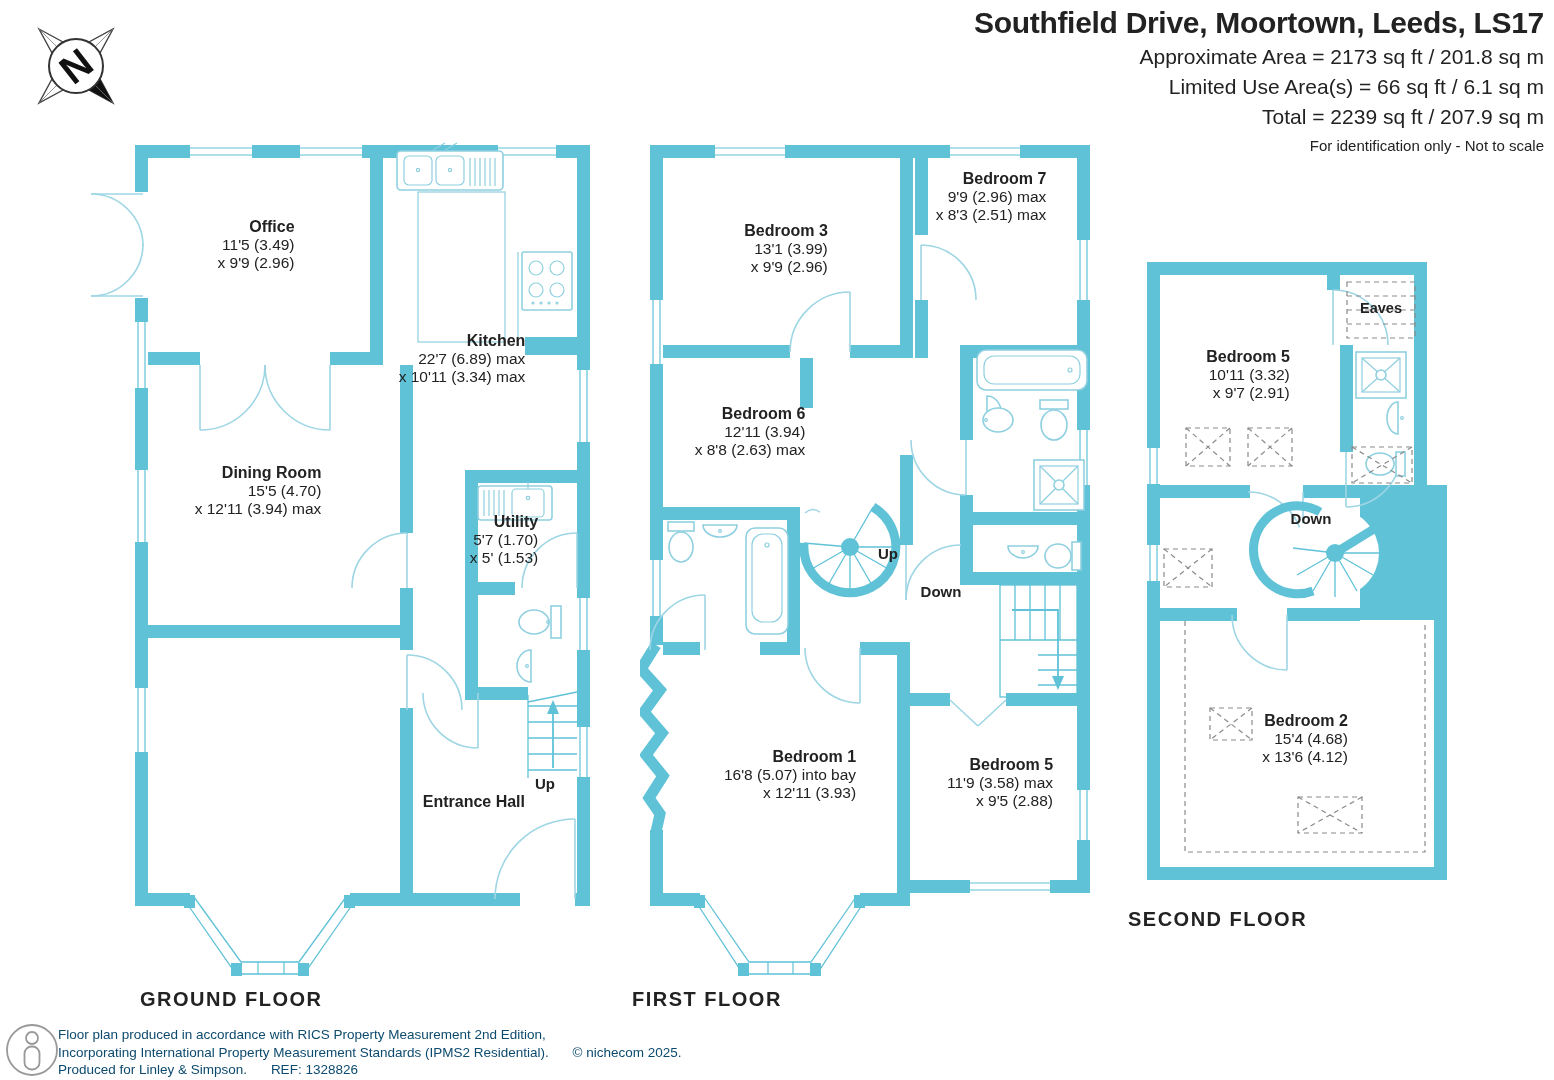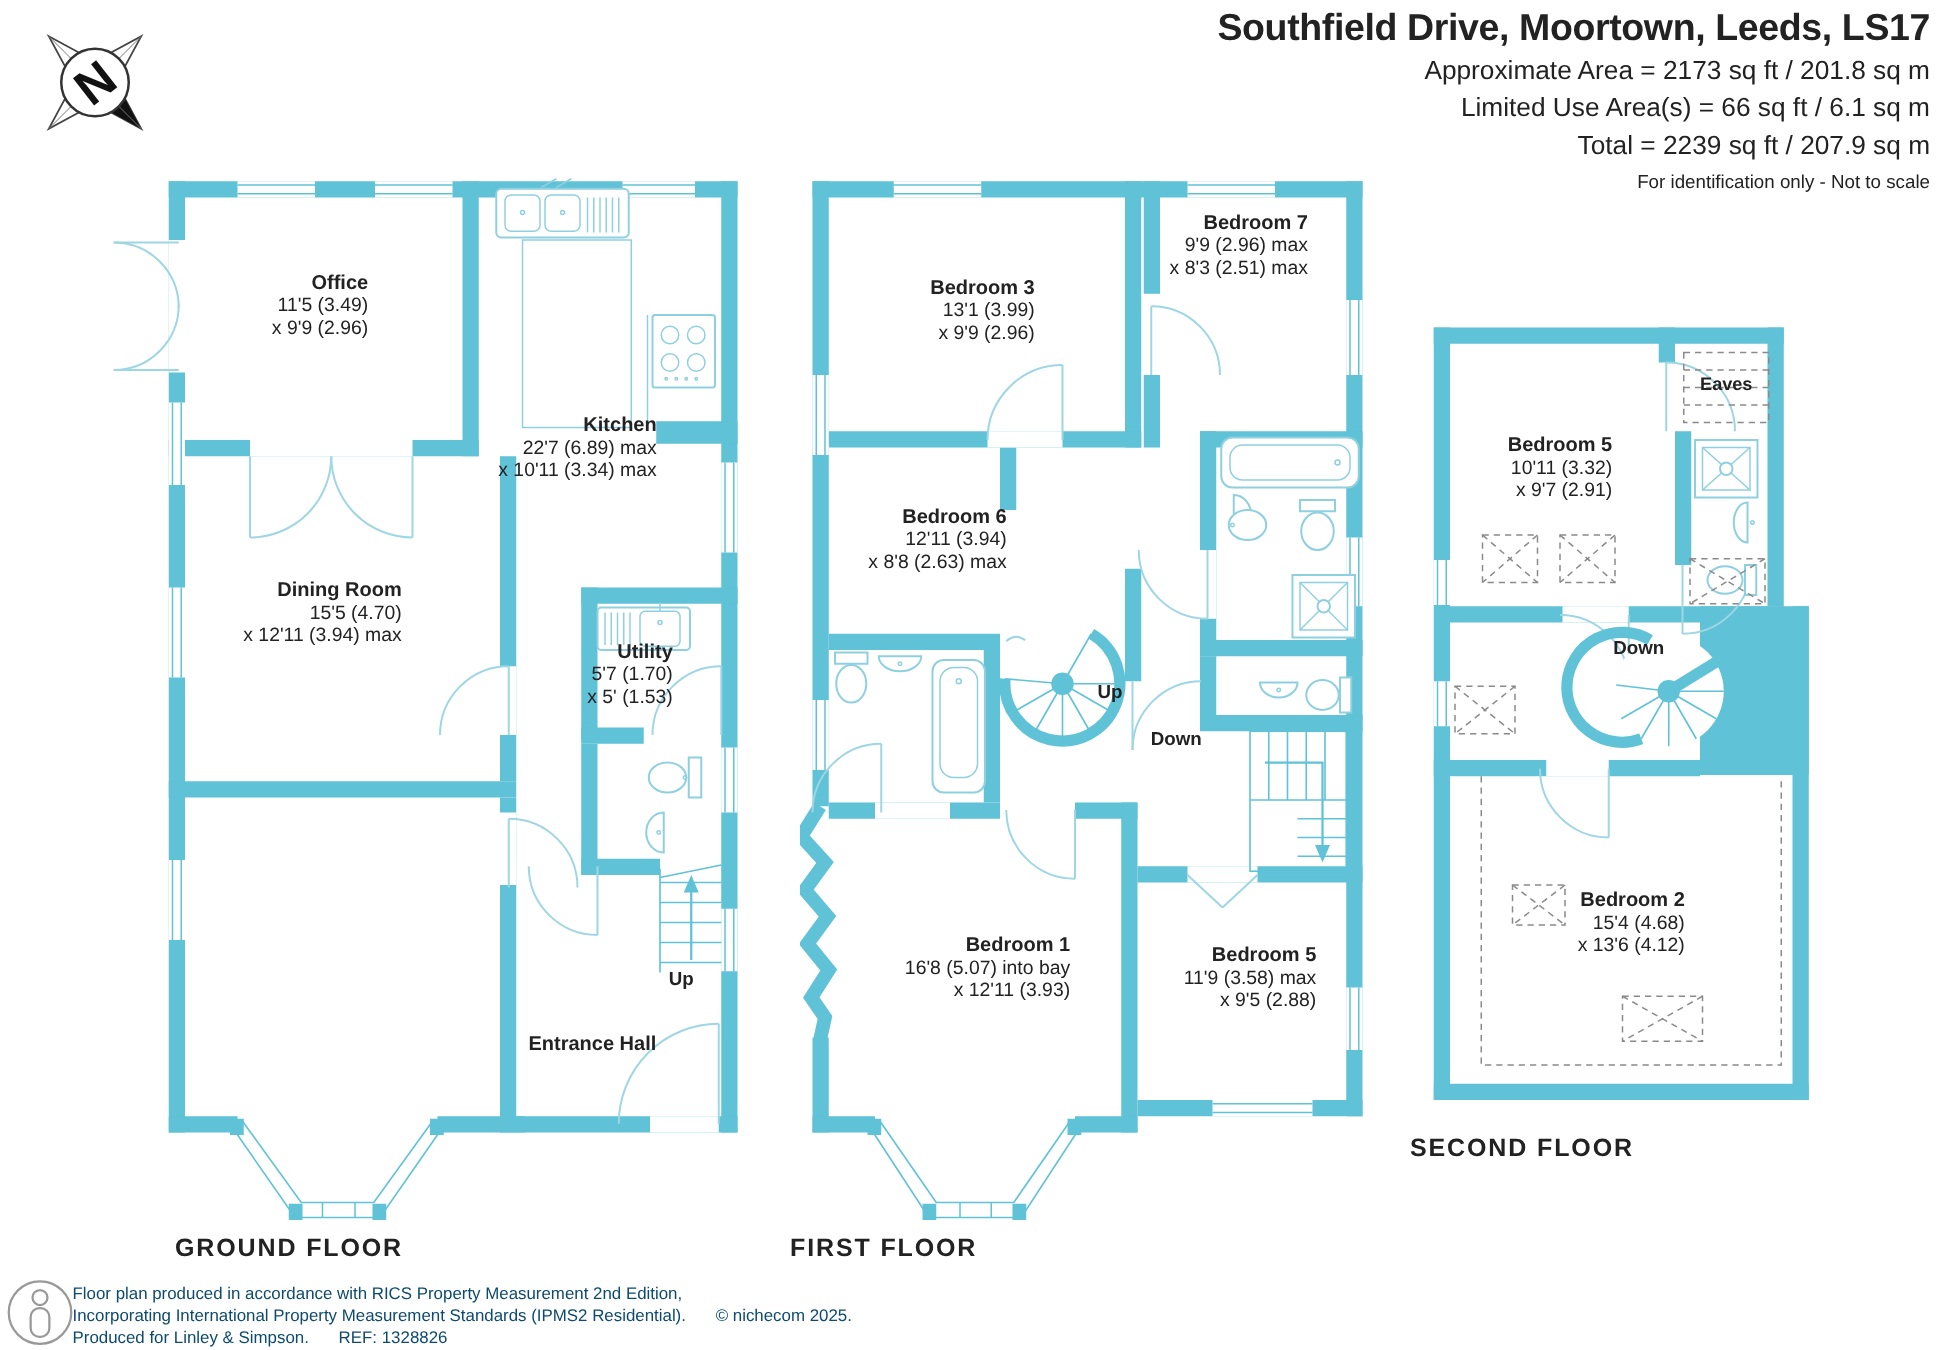--- a/index.html
+++ b/index.html
@@ -19,21 +19,21 @@
   .ah{fill:#5fc2d7;}
   
   .hdr{position:absolute;top:6px;right:10px;text-align:right;}
   .hdr .title{font-size:30px;font-weight:bold;letter-spacing:-0.3px;}
   .hdr .area{font-size:21px;margin-top:3px;line-height:27px;}
   .hdr .small{font-size:15px;margin-top:7px;}
   .room-label{position:absolute;transform:translateX(-50%);text-align:right;line-height:18px;
               font-size:15.5px;white-space:nowrap;}
   .room-label .rn{display:block;font-weight:bold;font-size:16px;}
   .room-label .rd{display:block;}
-  .room-label.wrap{white-space:normal;width:110px;margin-top:34px;}
+  .room-label.wrap{white-space:normal;width:110px;}
   .small-label{position:absolute;transform:translateX(-50%);font-weight:bold;font-size:15px;white-space:nowrap;}
   .floor-title{position:absolute;font-weight:bold;font-size:20px;letter-spacing:1.5px;white-space:nowrap;}
   .legend{position:absolute;left:1120px;top:162px;width:152px;height:74px;border:2px dashed #9a9a9a;
           background:repeating-linear-gradient(90deg,transparent 0 28px,#aaa 28px 29.5px);
           display:flex;align-items:center;justify-content:center;text-align:center;
           font-weight:bold;font-size:15px;line-height:19px;}
   .footer{position:absolute;left:58px;top:1026px;font-size:13.5px;line-height:17.5px;color:#0c4a6e;}
   .footer .cp{margin-left:20px;}
   .footer .ref{margin-left:20px;}
 </style>

